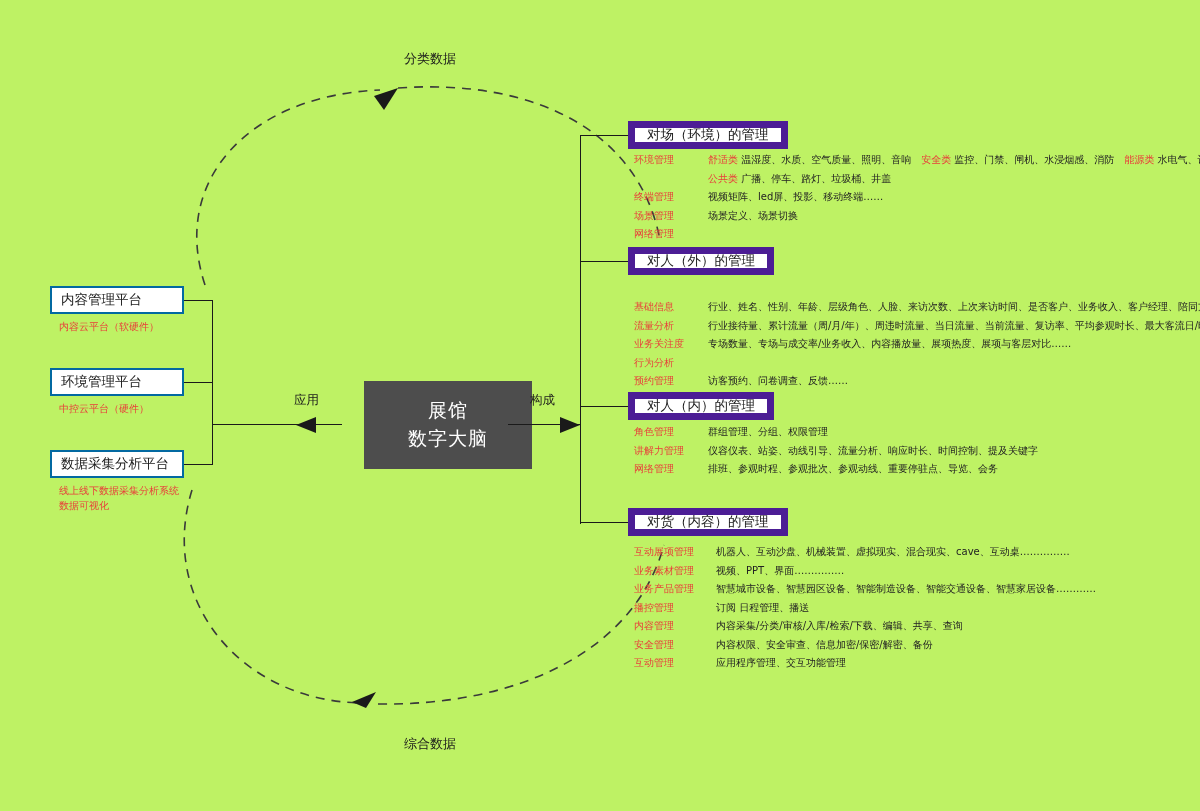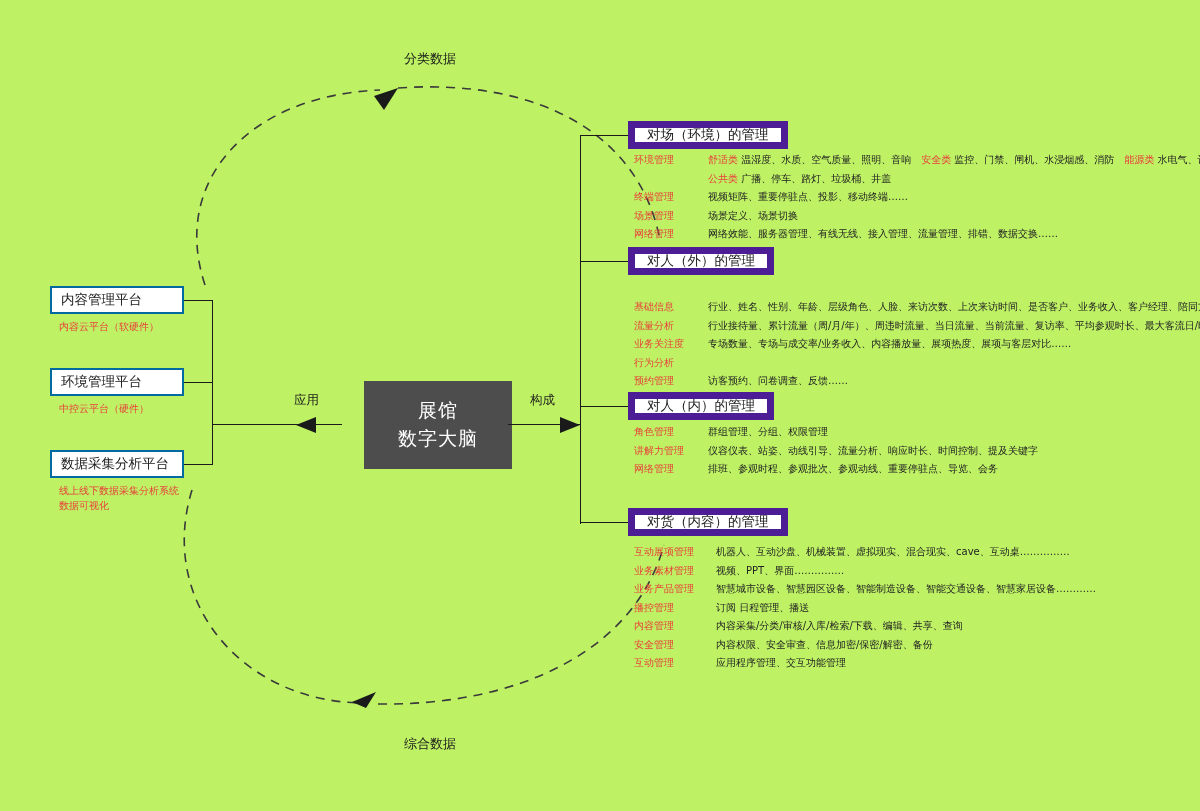--- a/index.html
+++ b/index.html
@@ -17,21 +17,21 @@
     height: 811px;
     background: #bef264;
     overflow: hidden;
   }
   .abs { position: absolute; }
 
   
   .center-node {
     left: 364px;
     top: 381px;
-    width: 148px;
+    width: 168px;
     height: 88px;
     background: #4d4d4d;
     color: #ffffff;
     display: flex;
     flex-direction: column;
     align-items: center;
     justify-content: center;
     line-height: 1.45;
     font-size: 19px;
     letter-spacing: 1px;
@@ -182,29 +182,28 @@
     <div class="row">
       <span class="row-label">环境管理</span>
       <span class="row-text"><span class="hl">舒适类</span> 温湿度、水质、空气质量、照明、音响　<span class="hl">安全类</span> 监控、门禁、闸机、水浸烟感、消防　<span class="hl">能源类</span> 水电气、设备能耗、运行状态</span>
     </div>
     <div class="row">
       <span class="row-label"></span>
       <span class="row-text"><span class="hl">公共类</span> 广播、停车、路灯、垃圾桶、井盖</span>
     </div>
     <div class="row">
       <span class="row-label">终端管理</span>
-      <span class="row-text">视频矩阵、重要停驻点、投影、移动终端……</span>
+      <span class="row-text">视频矩阵、led屏、投影、移动终端……</span>
     </div>
     <div class="row">
       <span class="row-label">场景管理</span>
       <span class="row-text">场景定义、场景切换</span>
     </div>
     <div class="row">
       <span class="row-label">网络管理</span>
-      <span class="row-text">网络效能、服务器管理、有线无线、接入管理、流量管理、排错、数据交换……</span>
     </div>
   </div>
 
   <div class="abs cat-head" style="left:628px; top:247px;">
     <span>对人（外）的管理</span>
   </div>
   <div class="abs detail-block" style="left:634px; top:300px; width:560px;">
     <div class="row">
       <span class="row-label">基础信息</span>
       <span class="row-text">行业、姓名、性别、年龄、层级角色、人脸、来访次数、上次来访时间、是否客户、业务收入、客户经理、陪同方</span>

